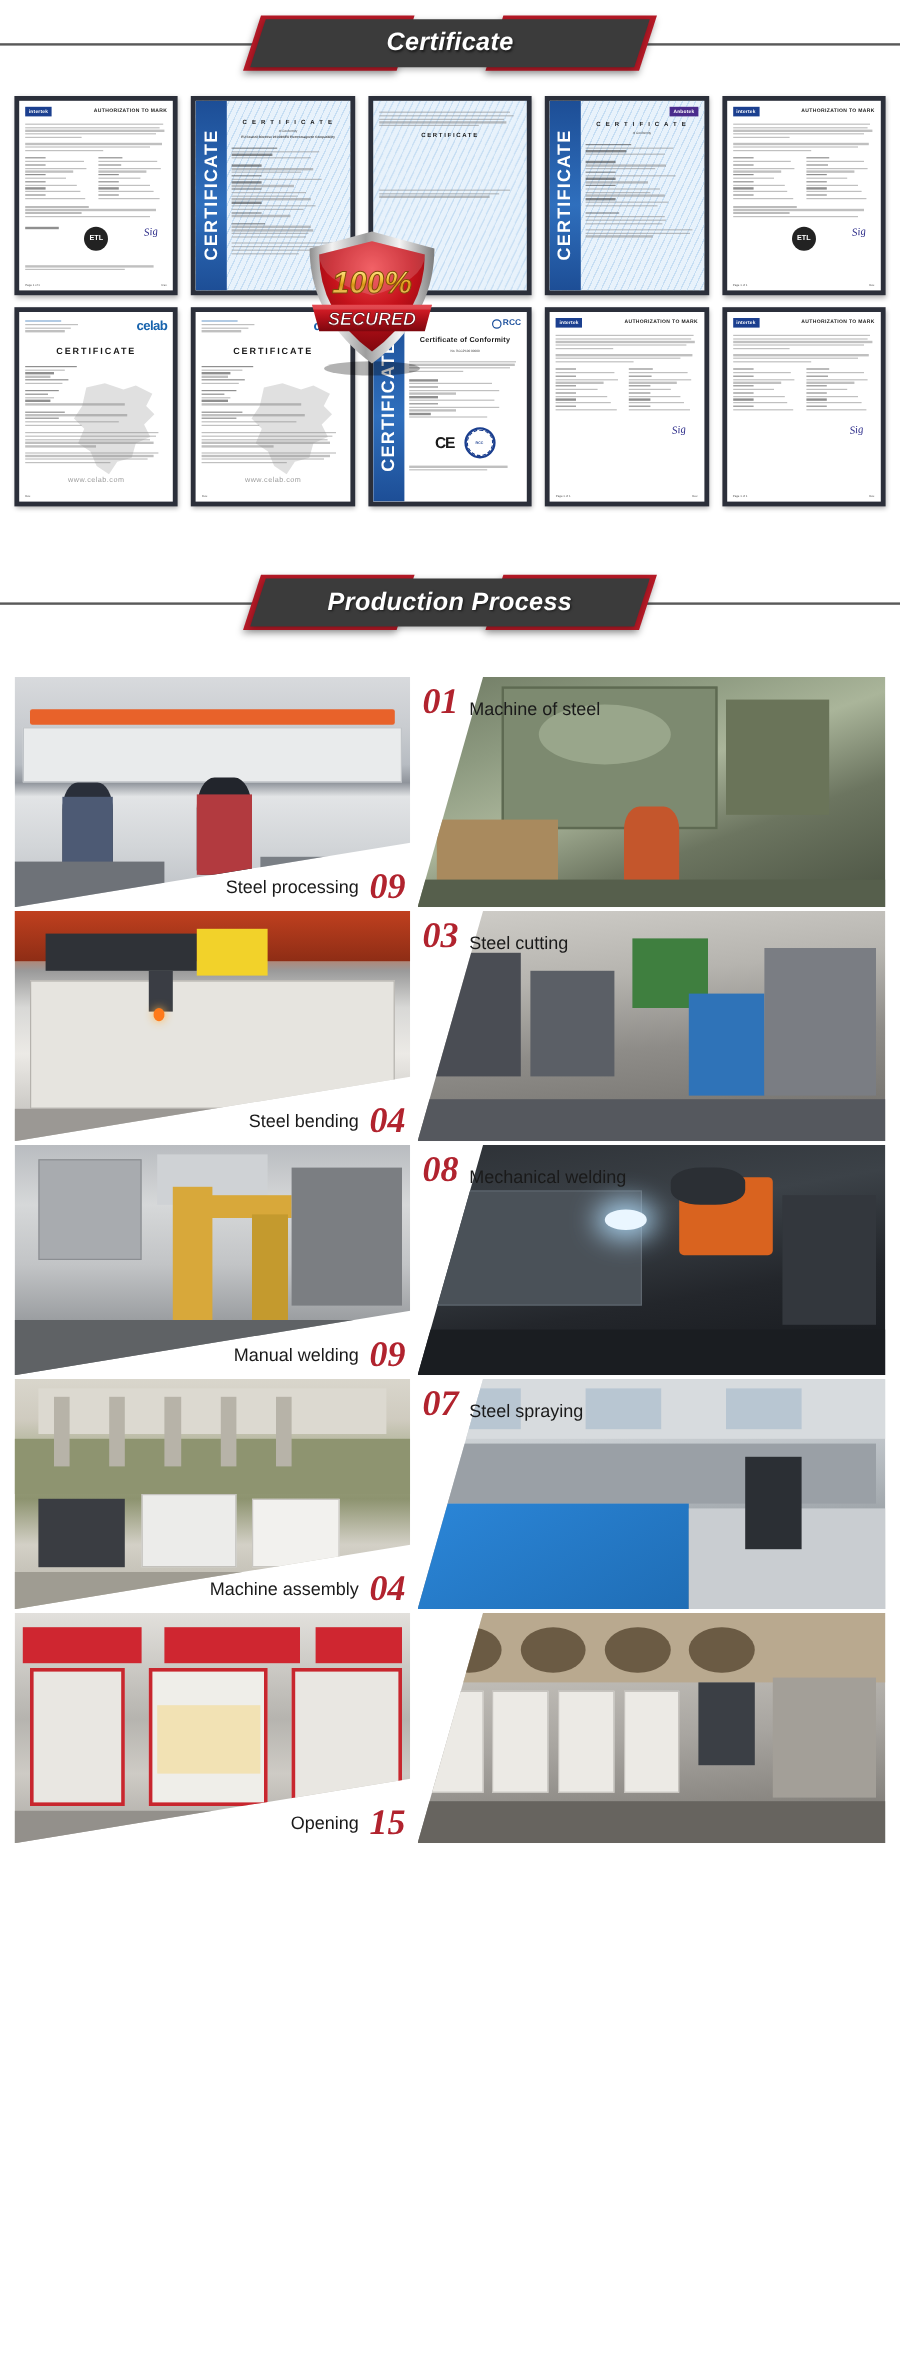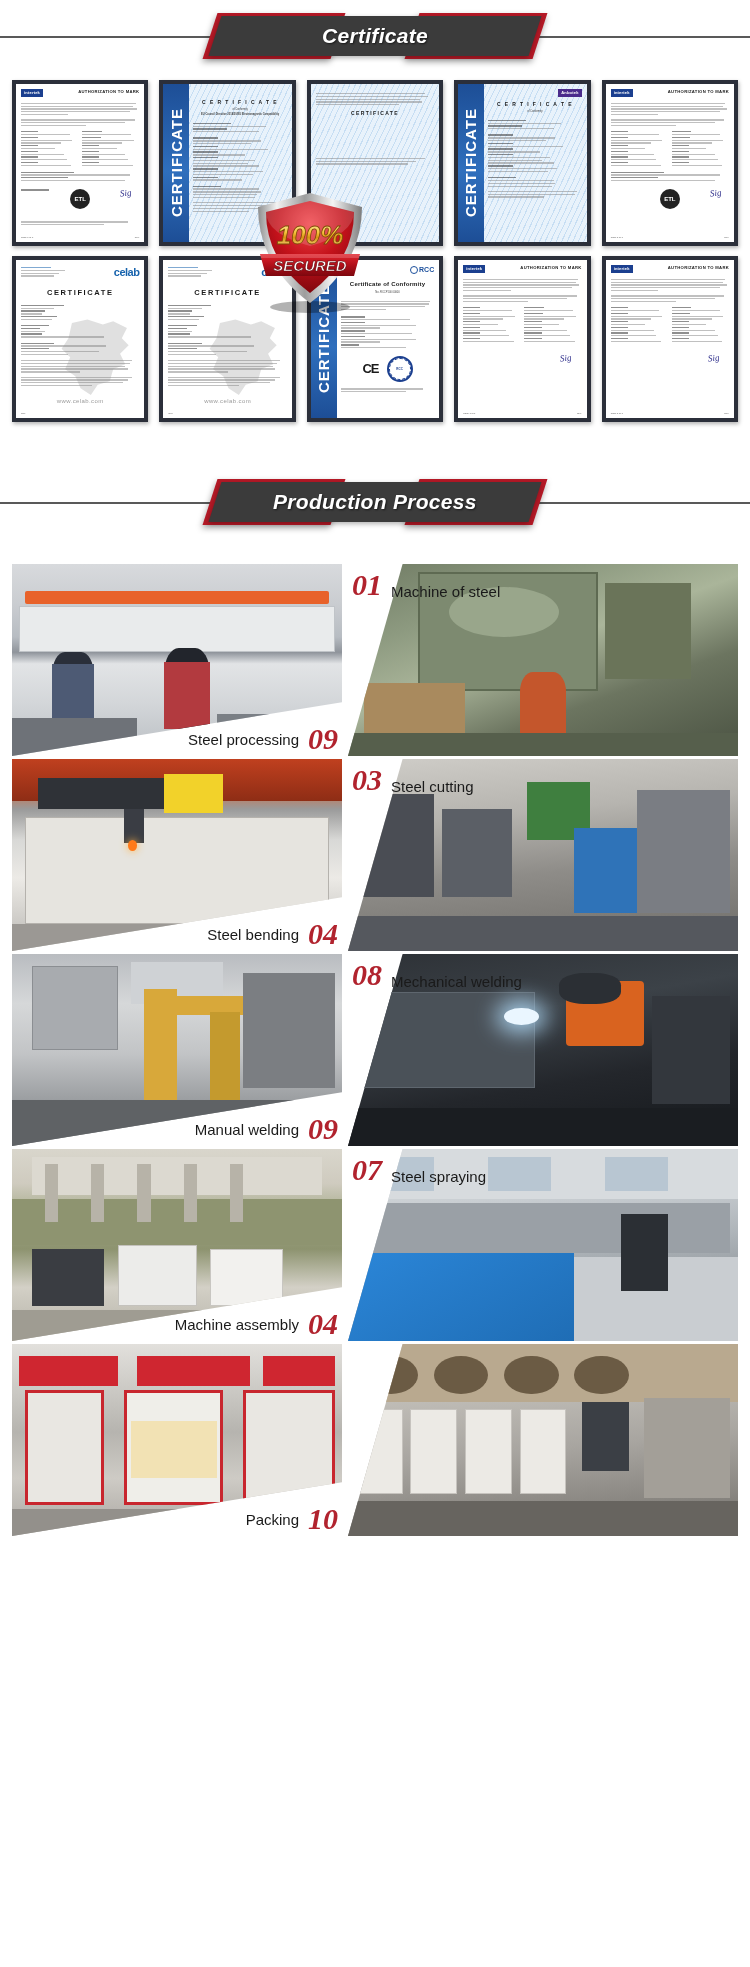--- a/index.html
+++ b/index.html
@@ -1059,18 +1059,18 @@
         <div style="position:absolute;left:2%;top:34%;width:12%;height:44%;background:#eceae5;border:1px solid #c6c3be;"></div>
         <div style="position:absolute;left:16%;top:34%;width:12%;height:44%;background:#eceae5;border:1px solid #c6c3be;"></div>
         <div style="position:absolute;left:30%;top:34%;width:12%;height:44%;background:#eceae5;border:1px solid #c6c3be;"></div>
         <div style="position:absolute;left:44%;top:34%;width:12%;height:44%;background:#eceae5;border:1px solid #c6c3be;"></div>
         <div style="position:absolute;left:60%;top:30%;width:12%;height:36%;background:#3b3f45;"></div>
         <div style="position:absolute;left:76%;top:28%;width:22%;height:52%;background:#a39f98;"></div>
         <div style="position:absolute;left:0;top:82%;width:100%;height:18%;background:#67645f;"></div>
       </div>
     </div>
     <div class="lbl-left">
-      <span class="step-txt">Packing</span>
-      <span class="step-num">10</span>
+      <span class="step-txt">Opening</span>
+      <span class="step-num">15</span>
     </div>
   </div>
 
 </div>
 
 </body></html>

